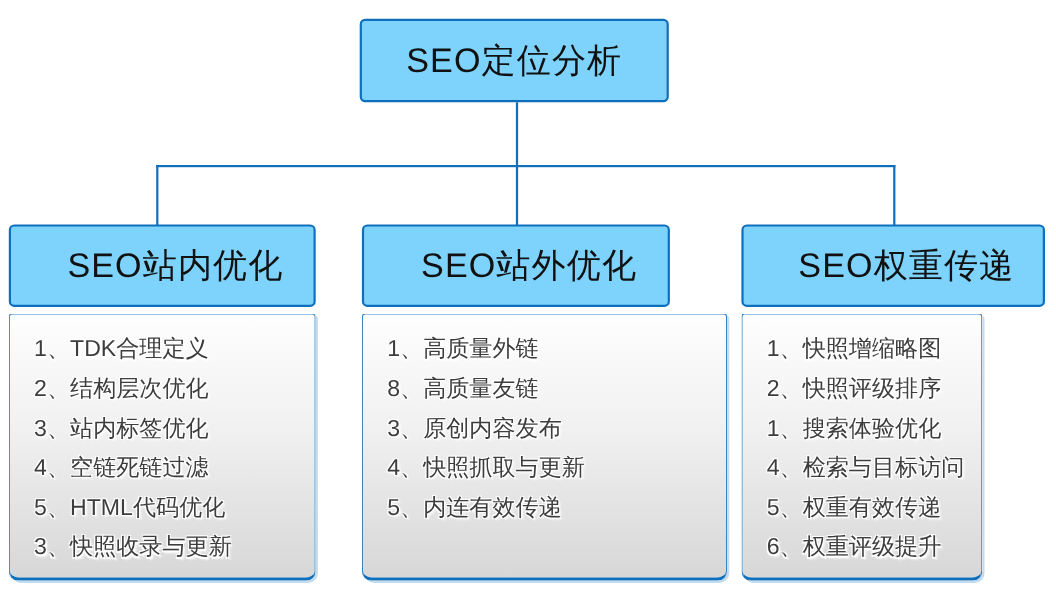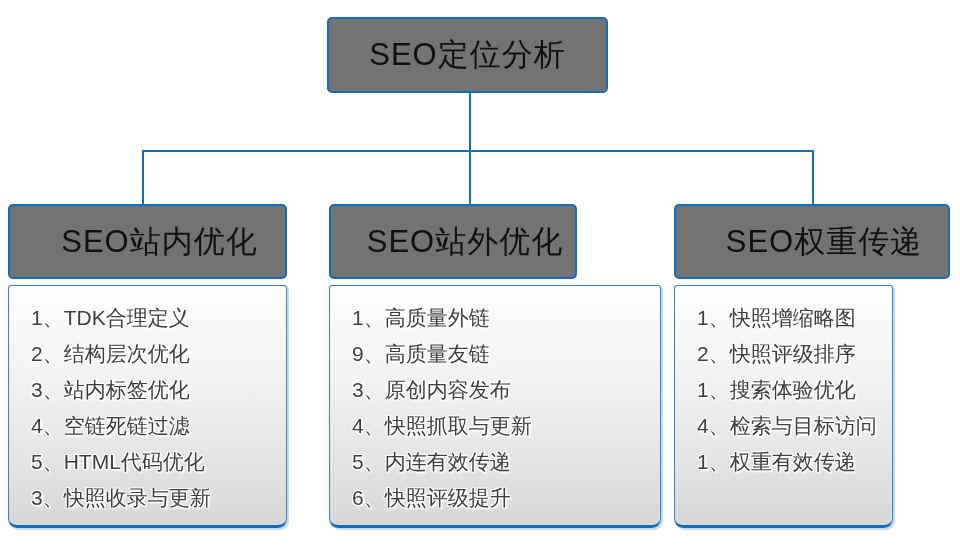--- a/index.html
+++ b/index.html
@@ -15,34 +15,34 @@
   .line.v { width: 2px; }
   .line.h { height: 2px; }
   #line-root-drop   { left: 469px; top: 93px;  height: 112px; }
   #line-horizontal  { left: 142px; top: 150px; width: 672px; }
   #line-left-drop   { left: 142px; top: 150px; height: 55px; }
   #line-right-drop  { left: 812px; top: 150px; height: 55px; }
 
   
   .title-box {
     position: absolute;
-    background: #737373;
+    background: #7dd3fc;
     border: 2px solid #0e6fbd;
     border-radius: 5px;
     display: flex; align-items: center; justify-content: center;
     color: #111111;
     font-size: 31px;
     letter-spacing: 1px;
     white-space: nowrap;
   }
   #root-box { left: 327px; top: 17px; width: 281px; height: 76px; }
 
   .col-header { height: 75px; top: 204px; padding-left: 24px; }
   #col1-header { left: 8px;   width: 279px; }
-  #col2-header { left: 329px; width: 248px; }
+  #col2-header { left: 329px; width: 280px; }
   #col3-header { left: 674px; width: 276px; text-align: right; }
 
   .col-body {
     position: absolute;
     top: 285px; height: 243px;
     background: linear-gradient(to bottom, #fefefe 0%, #f0f0f0 45%, #d7d7d7 100%);
     border: 1px solid #3b83c4;
     border-bottom: 3px solid #0e6fbd;
     border-radius: 3px 3px 9px 9px;
     box-shadow: 2px 2px 0 rgba(14,111,189,0.25);
@@ -90,34 +90,34 @@
       <li>3、快照收录与更新</li>
     </ul>
   </div>
 
   <div class="title-box col-header" id="col2-header">
     <span>SEO站外优化</span>
   </div>
   <div class="col-body" id="col2-body">
     <ul class="item-list">
       <li>1、高质量外链</li>
-      <li>9、高质量友链</li>
+      <li>8、高质量友链</li>
       <li>3、原创内容发布</li>
       <li>4、快照抓取与更新</li>
       <li>5、内连有效传递</li>
-      <li>6、快照评级提升</li>
     </ul>
   </div>
 
   <div class="title-box col-header" id="col3-header">
     <span>SEO权重传递</span>
   </div>
   <div class="col-body" id="col3-body">
     <ul class="item-list">
       <li>1、快照增缩略图</li>
       <li>2、快照评级排序</li>
       <li>1、搜索体验优化</li>
       <li>4、检索与目标访问</li>
-      <li>1、权重有效传递</li>
+      <li>5、权重有效传递</li>
+      <li>6、权重评级提升</li>
     </ul>
   </div>
 
 </div>
 
 </body></html>

